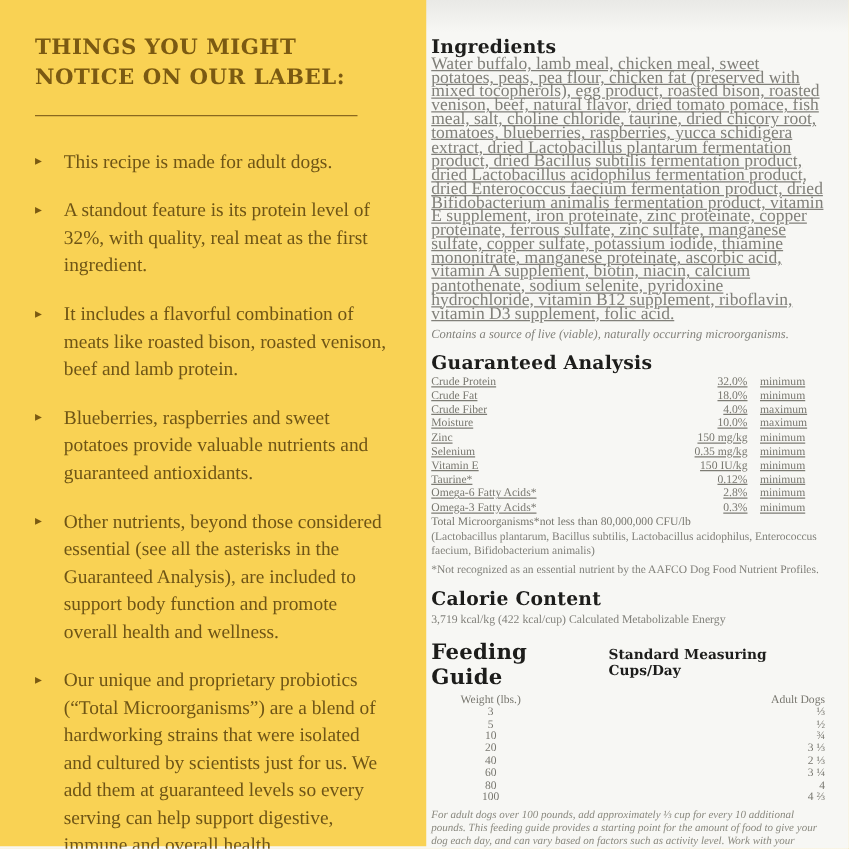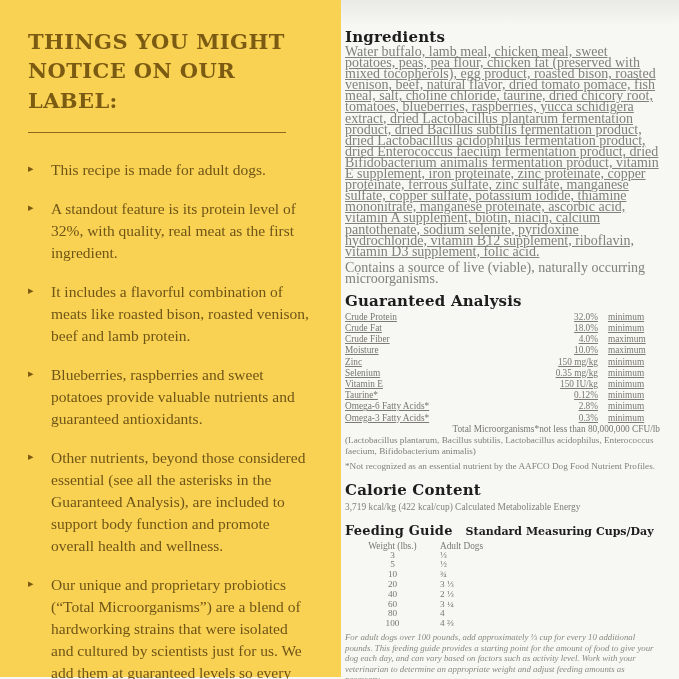--- a/index.html
+++ b/index.html
@@ -17,21 +17,21 @@
   
   .left-panel {
     position:absolute; left:0; top:0; width:341px; height:677px;
     background:#f9d254;
     padding:27px 26px 0 28px;
     color:#76561a;
   }
   .left-heading {
     font-family:"DejaVu Serif", serif;
     font-weight:bold;
-    font-size:21px;
+    font-size:17px;
     line-height:1.4;
     letter-spacing:0.4px;
     color:#7b5a12;
     max-width:280px;
   }
   .left-rule {
     border:none;
     border-top:1.5px solid #8a681f;
     width:258px;
     margin-top:17px;
@@ -66,53 +66,53 @@
     letter-spacing:0.2px;
     line-height:1.2;
   }
   .body-text {
     font-size:14px;
     line-height:11.1px;
     color:#81807a;
     text-align:left;
     text-decoration:underline;
   }
-  .contains-note { margin-top:5px; font-size:14px; line-height:11px; color:#81807a; }
+  .contains-note { margin-top:5px; font-size:10px; line-height:11px; color:#81807a;font-style:italic; }
   .ga-section { margin-top:8px; }
   .ga-table { margin-top:2px;text-decoration:underline; }
   .ga-row {
     display:flex;
     font-size:9.3px;
     line-height:11.2px;
     color:#78776f;
   }
   .ga-label { flex:1; }
   .ga-value { text-align:right; }
   .ga-qual  { width:52px; text-align:left; margin-left:10px; }
   .ga-micro-row {
-    display:flex; justify-content:flex-end;
+    display:flex; justify-content:flex-start;
     font-size:9.3px; line-height:11.2px; color:#78776f;
   }
   .ga-detail { font-size:9.2px; line-height:11px; color:#81807a; }
   .ga-footnote { margin-top:4px; font-size:9.2px; line-height:11px; color:#81807a; }
   .calorie-section { margin-top:9px; }
   .calorie-text { font-size:9.4px; line-height:12px; color:#81807a; margin-top:2px; }
   .fg-section { margin-top:10px; }
   .fg-heading-row { display:flex; align-items:baseline; }
-  .fg-heading { font-size:13px; }
+  .fg-heading { font-size:17px; }
   .fg-subheading {
     font-family:"DejaVu Serif", serif;
     font-weight:bold;
     font-size:11px;
     color:#1d1d1b;
     margin-left:13px;
   }
   .fg-header-row { display:flex; font-size:9.3px; color:#78776f; margin-top:2px; }
   .fg-col1 { width:95px; text-align:center; }
-  .fg-col2 { flex:1; text-align:left; }
+  .fg-col2 { flex:1; text-align:right; }
   .fg-row { display:flex; font-size:9.2px; line-height:9.8px; color:#78776f; }
   .fg-footnote {
     margin-top:3px;
     font-style:italic;
     font-size:8.8px;
     line-height:10.6px;
     color:#8a897f;
   }
   .aafco-section { margin-top:9px; }
 </style>

